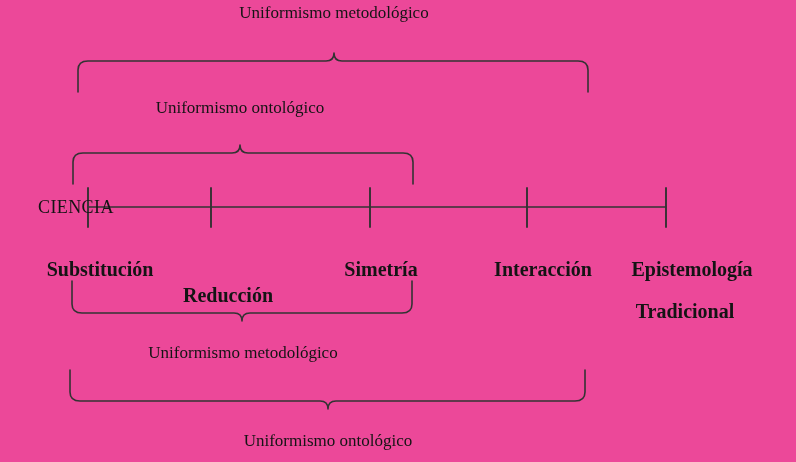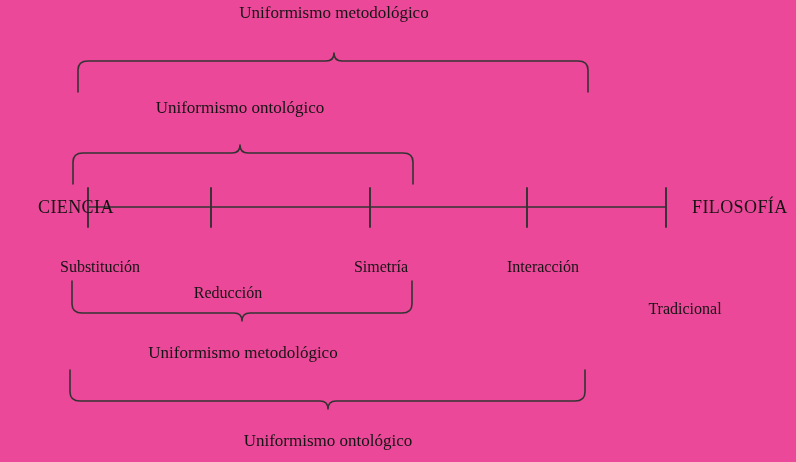--- a/index.html
+++ b/index.html
@@ -33,21 +33,21 @@
     line-height: 1;
   }
   
   .lbl.center {
     transform: translateX(-50%);
     text-align: center;
   }
   .title-main      { font-size: 17px; }
   .title-sub       { font-size: 17px; }
   .endpoint-label  { font-size: 18px; letter-spacing: 0.4px; }
-  .tick-label      { font-size: 16px; }
+  .tick-label      { font-size: 20px; font-weight: bold; }
   .brace-label     { font-size: 17px; }
 </style>
 </head>
 <body>
 
 <div id="diagram-root">
 
   <svg id="diagram-svg" viewBox="0 0 796 462">
     <g fill="none" stroke="#333333" stroke-width="1.6" stroke-linecap="round" stroke-linejoin="round">
 
@@ -100,30 +100,30 @@
                L 585,370"></path>
     </g>
   </svg>
 
   <div class="lbl center title-main" style="left:334px; top:4px;">Uniformismo metodológico</div>
 
   <div class="lbl center title-sub" style="left:240px; top:99px;">Uniformismo ontológico</div>
 
   <div class="lbl endpoint-label" style="left:0px; top:198px;margin-left:38px;">CIENCIA</div>
 
-  <div class="lbl endpoint-label" style="left:692px; top:198px;">FILOSOFÍA</div>
 
   <div class="lbl center tick-label" style="left:100px; top:259px;">Substitución</div>
 
   <div class="lbl center tick-label" style="left:228px; top:259px;margin-top:26px;">Reducción</div>
 
   <div class="lbl center tick-label" style="left:381px; top:259px;text-align:right;">Simetría</div>
 
   <div class="lbl center tick-label" style="left:543px; top:259px;">Interacción</div>
 
+  <div class="lbl center tick-label" style="left:692px; top:259px;">Epistemología</div>
 
   <div class="lbl center tick-label" style="left:685px; top:301px;">Tradicional</div>
 
   <div class="lbl center brace-label" style="left:243px; top:344px;">Uniformismo metodológico</div>
 
   <div class="lbl center brace-label" style="left:328px; top:432px;">Uniformismo ontológico</div>
 
 </div>
 
 </body></html>

